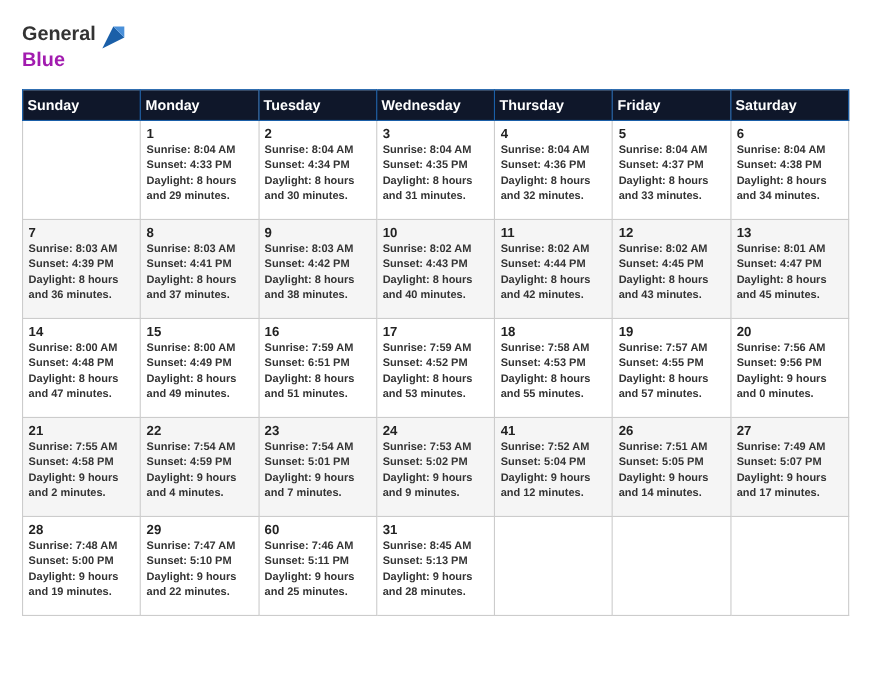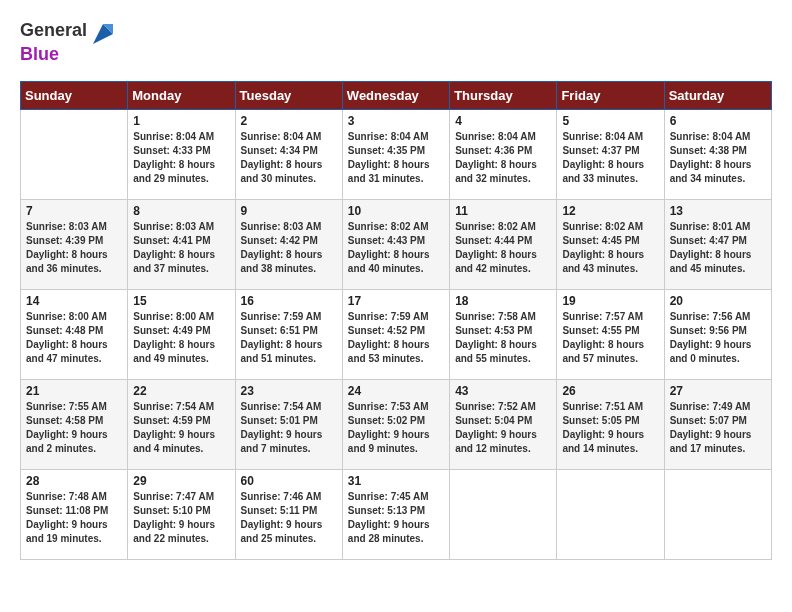--- a/index.html
+++ b/index.html
@@ -38,21 +38,21 @@
       font-size: 16px;
       color: #444;
       margin-top: 2px;
     }
     table {
       width: 100%;
       border-collapse: collapse;
       table-layout: fixed;
     }
     thead th {
-      background-color: #7f1d1d;
+      background-color: #0f172a;
       color: #fff;
       font-size: 13px;
       font-weight: bold;
       padding: 6px 4px;
       text-align: left;
       border: 1px solid #1a5fa8;
     }
     td {
       vertical-align: top;
       border: 1px solid #ccc;
@@ -309,21 +309,21 @@
         </td>
         <td class="shaded">
           <div class="day-number">24</div>
           <div class="day-info">
             <div>Sunrise: 7:53 AM</div>
             <div>Sunset: 5:02 PM</div>
             <div>Daylight: 9 hours and 9 minutes.</div>
           </div>
         </td>
         <td class="shaded">
-          <div class="day-number">43</div>
+          <div class="day-number">41</div>
           <div class="day-info">
             <div>Sunrise: 7:52 AM</div>
             <div>Sunset: 5:04 PM</div>
             <div>Daylight: 9 hours and 12 minutes.</div>
           </div>
         </td>
         <td class="shaded">
           <div class="day-number">26</div>
           <div class="day-info">
             <div>Sunrise: 7:51 AM</div>
@@ -338,21 +338,21 @@
             <div>Sunset: 5:07 PM</div>
             <div>Daylight: 9 hours and 17 minutes.</div>
           </div>
         </td>
       </tr>
       <tr>
         <td>
           <div class="day-number">28</div>
           <div class="day-info">
             <div>Sunrise: 7:48 AM</div>
-            <div>Sunset: 11:08 PM</div>
+            <div>Sunset: 5:00 PM</div>
             <div>Daylight: 9 hours and 19 minutes.</div>
           </div>
         </td>
         <td>
           <div class="day-number">29</div>
           <div class="day-info">
             <div>Sunrise: 7:47 AM</div>
             <div>Sunset: 5:10 PM</div>
             <div>Daylight: 9 hours and 22 minutes.</div>
           </div>
@@ -361,21 +361,21 @@
           <div class="day-number">60</div>
           <div class="day-info">
             <div>Sunrise: 7:46 AM</div>
             <div>Sunset: 5:11 PM</div>
             <div>Daylight: 9 hours and 25 minutes.</div>
           </div>
         </td>
         <td>
           <div class="day-number">31</div>
           <div class="day-info">
-            <div>Sunrise: 7:45 AM</div>
+            <div>Sunrise: 8:45 AM</div>
             <div>Sunset: 5:13 PM</div>
             <div>Daylight: 9 hours and 28 minutes.</div>
           </div>
         </td>
         <td class="empty"></td>
         <td class="empty"></td>
         <td class="empty"></td>
       </tr>
     </tbody>
 </table>

